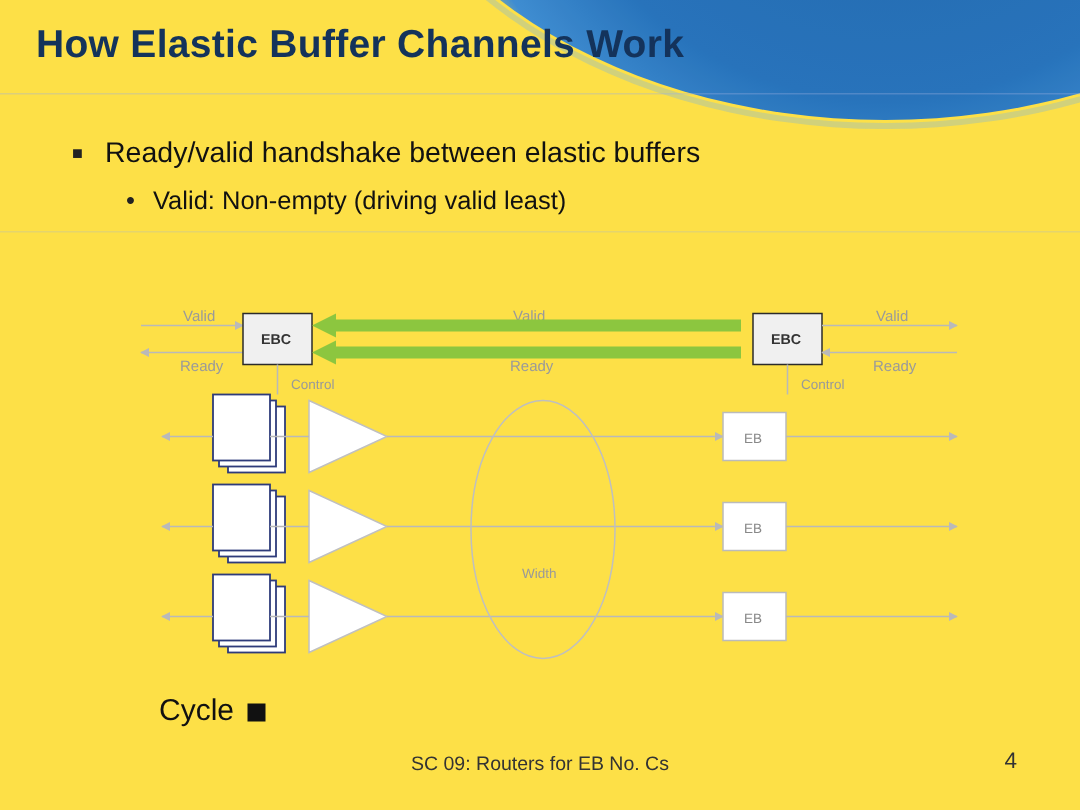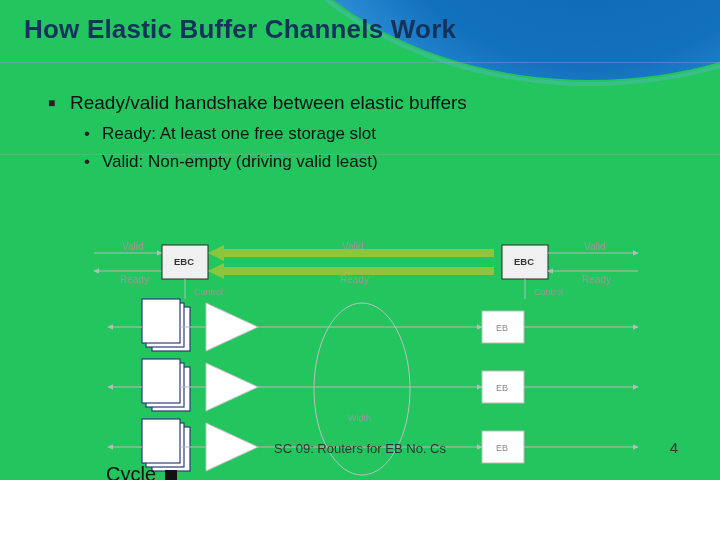--- a/index.html
+++ b/index.html
@@ -1,17 +1,17 @@
 <!DOCTYPE html>
 <html><head>
 <meta charset="utf-8">
 <style>
   * { box-sizing: border-box; margin: 0; padding: 0; }
   html, body { width: 720px; height: 540px; font-family: Verdana, Arial, sans-serif; background: #fff; }
-  .slide { position: relative; width: 720px; height: 480px; background: #22c55e; overflow: hidden; }
+  .slide { position: relative; width: 720px; height: 540px; background: #fde047; overflow: hidden; }
 
   
   .top-arc {
     position: absolute; top: -420px; right: -220px;
     width: 700px; height: 500px;
     border-radius: 50%;
     background: radial-gradient(circle at center, #0a57b5 0%, #1168c8 55%, #2b84e0 70%, rgba(43,132,224,0) 78%);
     opacity: 0.9;
   }
   .top-arc::after{
@@ -31,21 +31,21 @@
   .body { position: absolute; top: 92px; left: 48px; right: 24px; font-size: 19px; color: #111; }
   .bullet-sq { list-style: none; }
   .bullet-sq > li::before { content: "■"; color: #222; display: inline-block; width: 22px; font-size: 12px; vertical-align: 2px; }
   .bullet-sq > li { margin-bottom: 10px; }
   .sub { list-style: none; margin-left: 36px; margin-top: 8px; font-size: 17px; }
   .sub > li::before { content: "•"; color: #222; display: inline-block; width: 18px; }
   .sub > li { margin-bottom: 8px; }
 
   
   .diagram {
-    position: absolute; left: 90px; top: 205px; width: 560px; height: 255px; margin-top: 36px;
+    position: absolute; left: 90px; top: 205px; width: 560px; height: 255px;
   }
   .dia-svg { position: absolute; inset: 0; }
   .ebc-box { fill: #f0f0f0; stroke: #2b2b2b; stroke-width: 1; }
   .eb-box  { fill: #fff; stroke: #bbb; stroke-width: 1; }
   .thin    { stroke: #b9b9b9; stroke-width: 1; fill: none; }
   .thin-d  { stroke: #b9b9b9; stroke-width: 1; fill: none; }
   .lbl { fill: #9a9a9a; font-size: 10px; font-family: Verdana, Arial, sans-serif; }
   .lbl-sm { fill: #999; font-size: 9px; }
   .ebc-txt { fill: #333; font-size: 9.5px; font-weight: 600; font-family: Verdana, Arial, sans-serif; }
   .eb-txt { fill: #888; font-size: 9px; font-family: Verdana, Arial, sans-serif; }
@@ -70,21 +70,20 @@
   <div class="hline-top"></div>
   <div class="hline-mid"></div>
 
   <div class="title">How Elastic Buffer Channels Work</div>
 
   <div class="body">
     <ul class="bullet-sq">
       <li>Ready/valid handshake between elastic buffers</li>
     </ul>
     <ul class="sub">
-      <li>Ready: At least one free storage slot</li>
       <li>Valid: Non-empty (driving valid least)</li>
     </ul>
   </div>
 
   <div class="diagram">
     <svg class="dia-svg" viewBox="0 0 560 255">
 
       <defs>
         <marker id="ahR" viewBox="0 0 10 10" refX="9" refY="5" markerWidth="6" markerHeight="6" orient="auto">
           <path d="M0 0 L10 5 L0 10 z" class="arrow-gray"></path>

